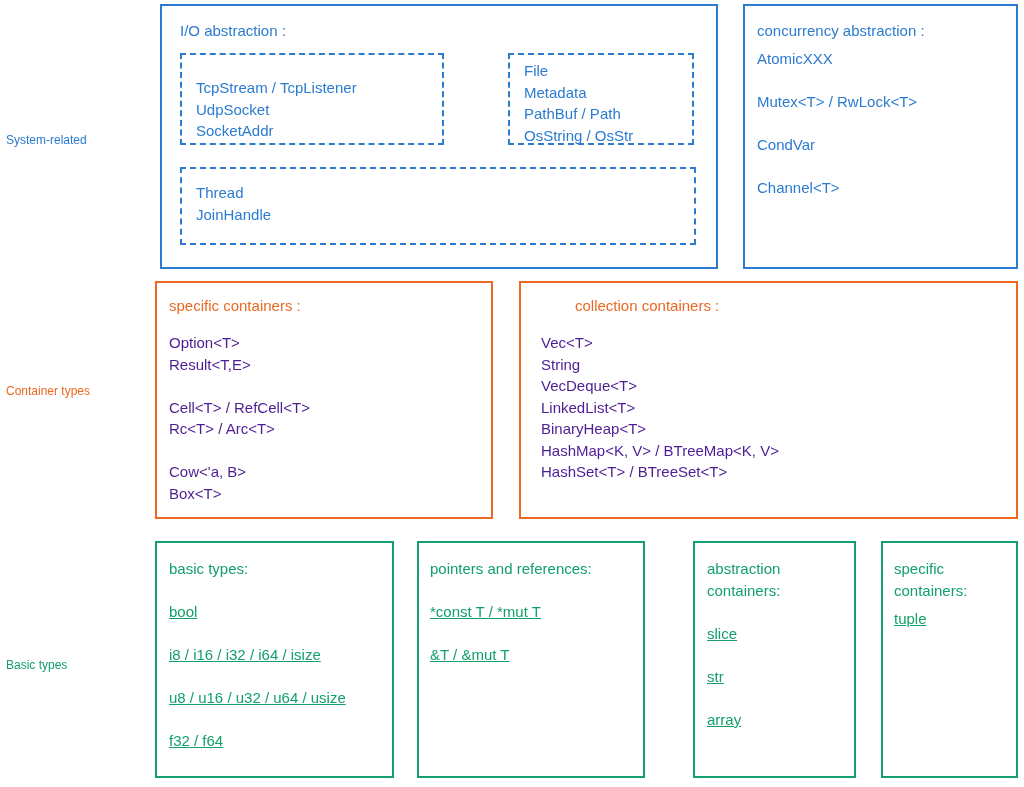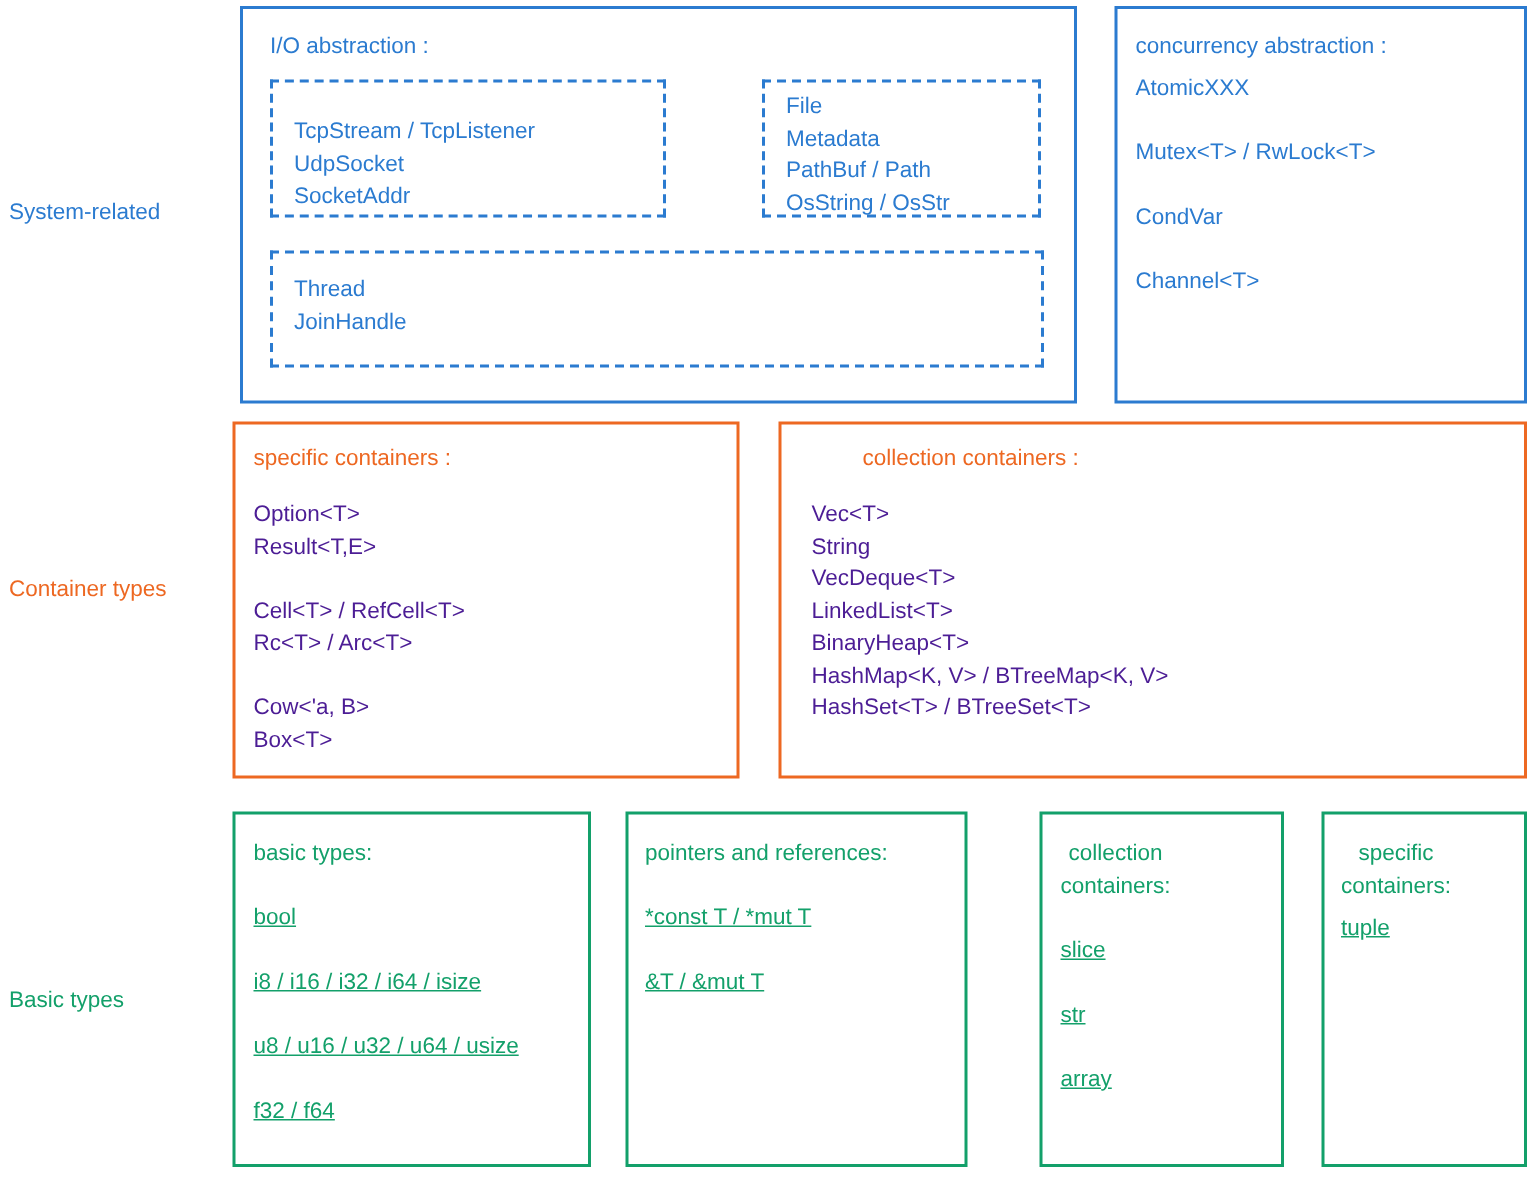--- a/index.html
+++ b/index.html
@@ -16,21 +16,21 @@
     position: relative;
     width: 1024px;
     height: 787px;
     background: #ffffff;
     overflow: hidden;
   }
   .abs { position: absolute; box-sizing: border-box; }
 
   
   .row-label {
-    font-size: 15px;
+    font-size: 12px;
     line-height: 1.25;
     white-space: nowrap;
   }
   .row-label.blue   { color: #2b7bd0; }
   .row-label.orange { color: #ed6822; }
   .row-label.green  { color: #13a06a; }
 
   
   .box {
     background: #ffffff;
@@ -49,21 +49,21 @@
   
   .tx {
     font-size: 15px;
     line-height: 21.5px;
     white-space: pre-line;
   }
   .tx.blue   { color: #2b7bd0; }
   .tx.orange { color: #4c1d95; }
   .tx.green  { color: #13a06a; text-decoration: underline; }
 
-  .hdr { font-size: 15px; line-height: 21px; text-align: center; }
+  .hdr { font-size: 15px; line-height: 21px; }
   .hdr.blue   { color: #2b7bd0; }
   .hdr.orange { color: #ed6822; }
   .hdr.green  { color: #13a06a; }
 </style>
 </head>
 <body>
 
 <div id="canvas">
 
   <div class="abs row-label blue" style="left:6px; top:133px;">System-related</div>
@@ -148,21 +148,21 @@
 
   <div class="abs box green" style="left:417px; top:541px; width:228px; height:237px;">
   </div>
   <div class="abs tx green" style="left:430px; top:601px; line-height:21.5px;">*const T / *mut T
 
 &amp;T / &amp;mut T</div>
   <div class="abs hdr green" style="left:430px; top:558px;">pointers and references:</div>
 
   <div class="abs box green" style="left:693px; top:541px; width:163px; height:237px;">
   </div>
-  <div class="abs hdr green" style="left:707px; top:558px; line-height:21.5px; white-space:pre-line;">collection
+  <div class="abs hdr green" style="left:707px; top:558px; line-height:21.5px; white-space:pre-line;">abstraction
 containers:</div>
   <div class="abs tx green" style="left:707px; top:623px; line-height:21.5px;">slice
 
 str
 
 array</div>
 
   <div class="abs box green" style="left:881px; top:541px; width:137px; height:237px;">
   </div>
   <div class="abs hdr green" style="left:894px; top:558px; line-height:21.5px; white-space:pre-line;">specific

